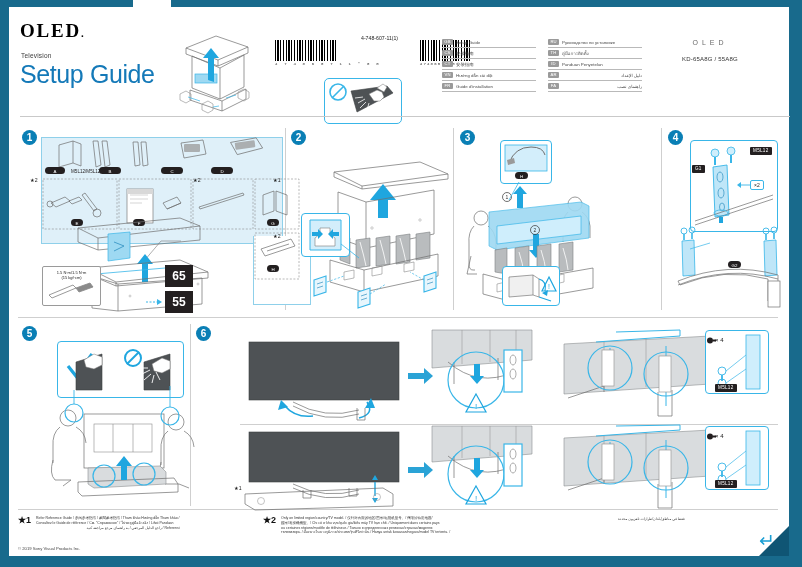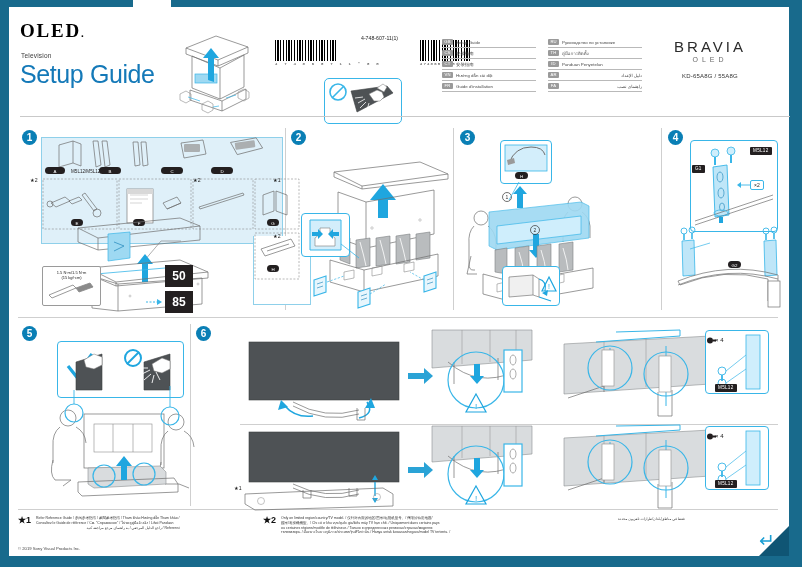--- a/index.html
+++ b/index.html
@@ -212,21 +212,20 @@
         <path class="dkscreen" d="M26 12 L62 7 L68 14 L32 33 Z"></path>
         <path style="fill:#fff;stroke:#777;stroke-width:.5" d="M44 15 l8 -4 l5 2 l2 5 l-4 4 l-6 0 Z"></path>
         <g stroke="#fff" stroke-width=".8">
           <path d="M40 20 L33 24 M41 23 L35 29 M44 24 L42 31 M38 18 L30 19"></path>
         </g>
         <path style="fill:#fff;stroke:#777;stroke-width:.5" d="M52 9 l6 -4 l4 3 l-3 5 Z"></path>
       </svg>
     </div>
 
     <div class="bravia">
-      <div class="bravia-name">BRAVIA</div>
       <div class="bravia-sub">OLED</div>
       <div class="bravia-model">KD-65A8G / 55A8G</div>
     </div>
 
     <div class="hdr-rule"></div>
   </div>
 
   <div class="stepnum" style="left:22px;top:130px;">1</div>
   <div class="stepnum" style="left:291px;top:130px;">2</div>
   <div class="stepnum" style="left:460px;top:130px;">3</div>
@@ -353,22 +352,22 @@
         <path d="M32 60 L58 68 L142 62"></path>
       </g>
       <g style="fill:none;stroke:#999;stroke-width:.5">
         <circle cx="70" cy="80" r="1"></circle>
           <circle cx="110" cy="76" r="1"></circle>
           <circle cx="138" cy="68" r="1"></circle>
       </g>
     </svg>
   </div>
 
-  <div class="sizebox" style="left:165px;top:265px;">50</div>
-  <div class="sizebox" style="left:165px;top:291px;">85</div>
+  <div class="sizebox" style="left:165px;top:265px;">65</div>
+  <div class="sizebox" style="left:165px;top:291px;">55</div>
   <svg style="position:absolute;left:146px;top:298px;" width="18" height="8">
     <path d="M0 4 H12" stroke="#39b6e8" stroke-width="1" stroke-dasharray="2 1.5" fill="none"></path>
     <path d="M11 1 L16 4 L11 7 Z" fill="#39b6e8"></path>
   </svg>
 
   <div class="torquebox">
     <div class="torquetxt">
       <div>1.5 N·m/1.5 N·m</div>
       <div>(15 kgf·cm)</div>
     </div>

